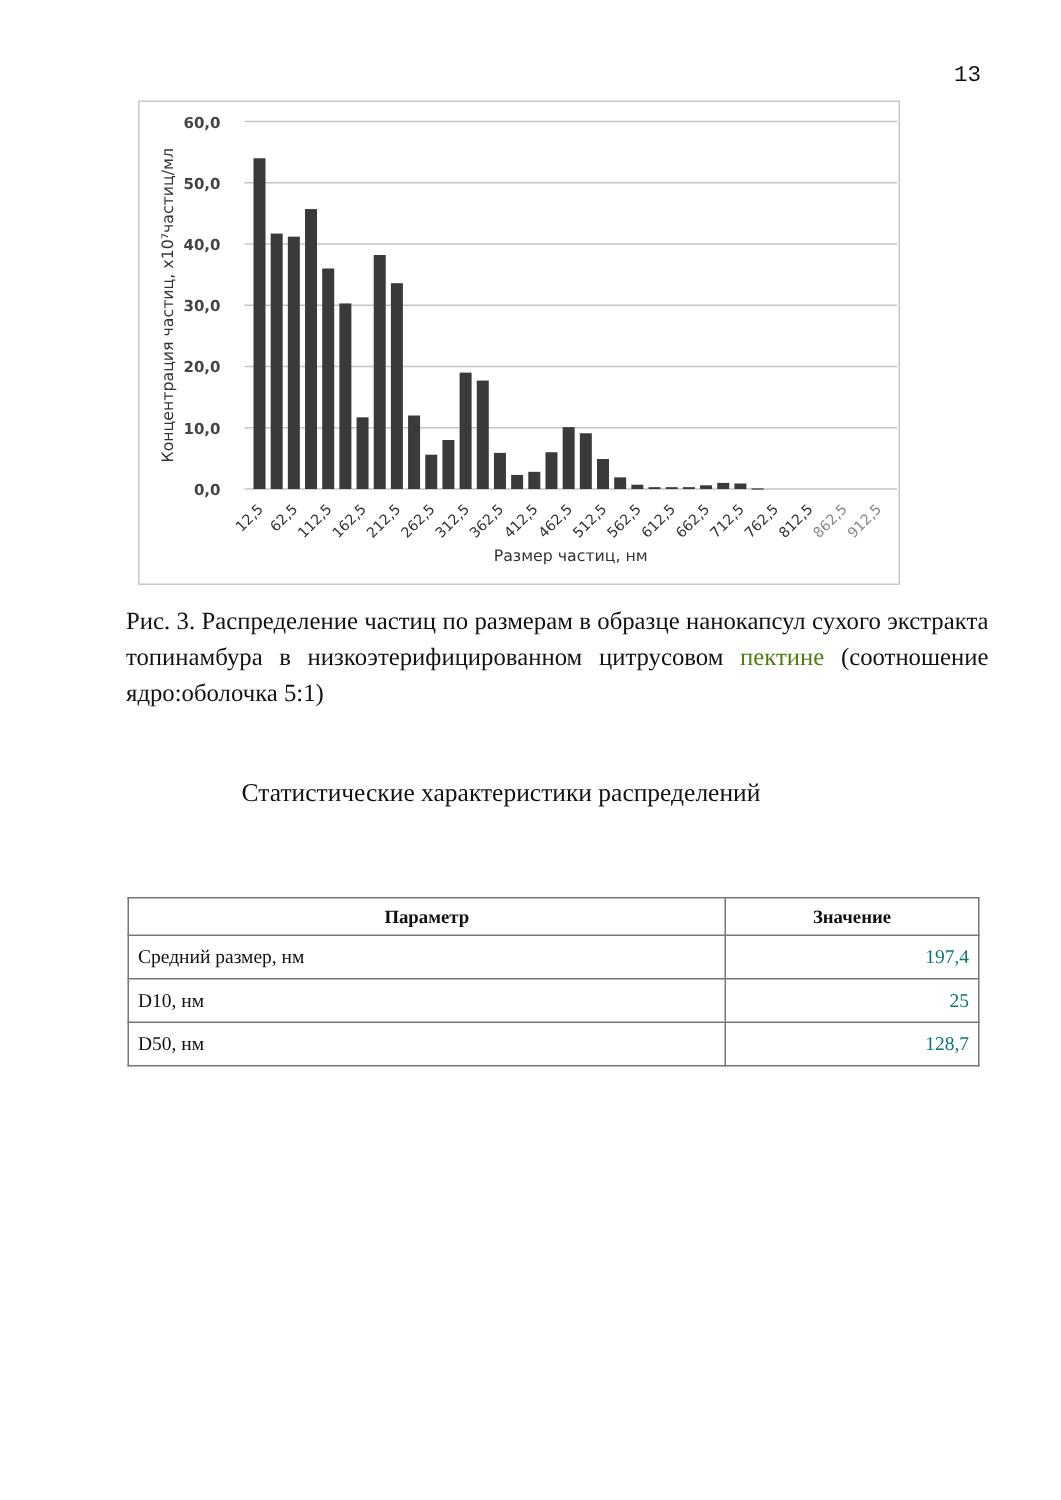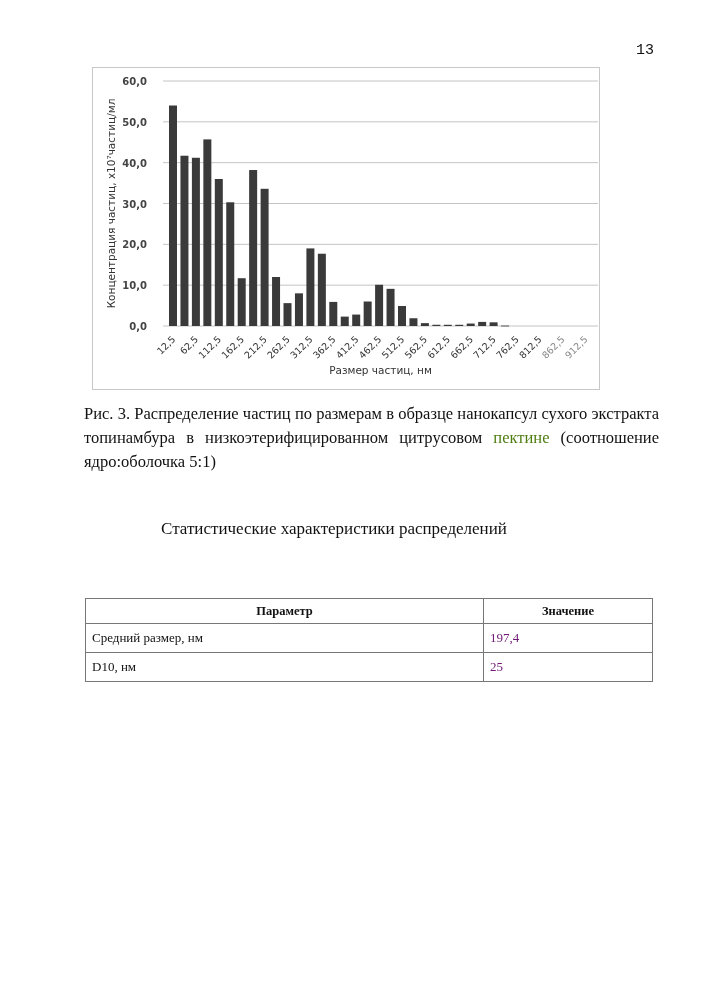--- a/index.html
+++ b/index.html
@@ -6,21 +6,21 @@
   body { width:707px; height:1000px; position:relative; overflow:hidden; font-family:"Liberation Serif", serif; color:#111; }
   .page-num { position:absolute; left:636px; top:42px; font-size:15px;font-family:Liberation Mono, monospace; }
   .chart-frame { position:absolute; left:92px; top:67px; width:508px; height:323px; border:1px solid #c8c8c8; box-sizing:border-box; }
   .chart-svg { position:absolute; left:0; top:0; }
   .caption { position:absolute; left:84px; top:402px; width:575px; font-size:16.5px; line-height:24px; text-align:justify; }
   .caption .grey { color:#4d7c0f; }
   .table-title { position:absolute; left:0; width:668px; top:519px; text-align:center; font-size:17px; }
   table.stats { position:absolute; left:85px; top:550px; width:568px; border-collapse:collapse; font-size:13px;margin-top:48px; }
   table.stats th, table.stats td { border:1px solid #777; padding:0 6px; height:28px; }
   table.stats th { font-weight:bold; font-size:12.5px; height:24px; }
-  table.stats td.val { text-align:left; color:#701a75; }
+  table.stats td.val { text-align:right; color:#0f766e; }
   table.stats th.c1 { width:385px; }
   sup { font-size:9px; }
 </style>
 </head>
 <body>
 
 <div class="page-num">13</div>
 
 <div class="chart-frame">
   <svg class="chart-svg" id="chart" width="508" height="323">
@@ -105,14 +105,18 @@
   </thead>
   <tbody>
     <tr>
       <td>Средний размер, нм</td>
       <td class="val">197,4</td>
     </tr>
     <tr>
       <td>D10, нм</td>
       <td class="val">25</td>
     </tr>
+    <tr>
+      <td>D50, нм</td>
+      <td class="val">128,7</td>
+    </tr>
   </tbody>
 </table>
 
 </body></html>

